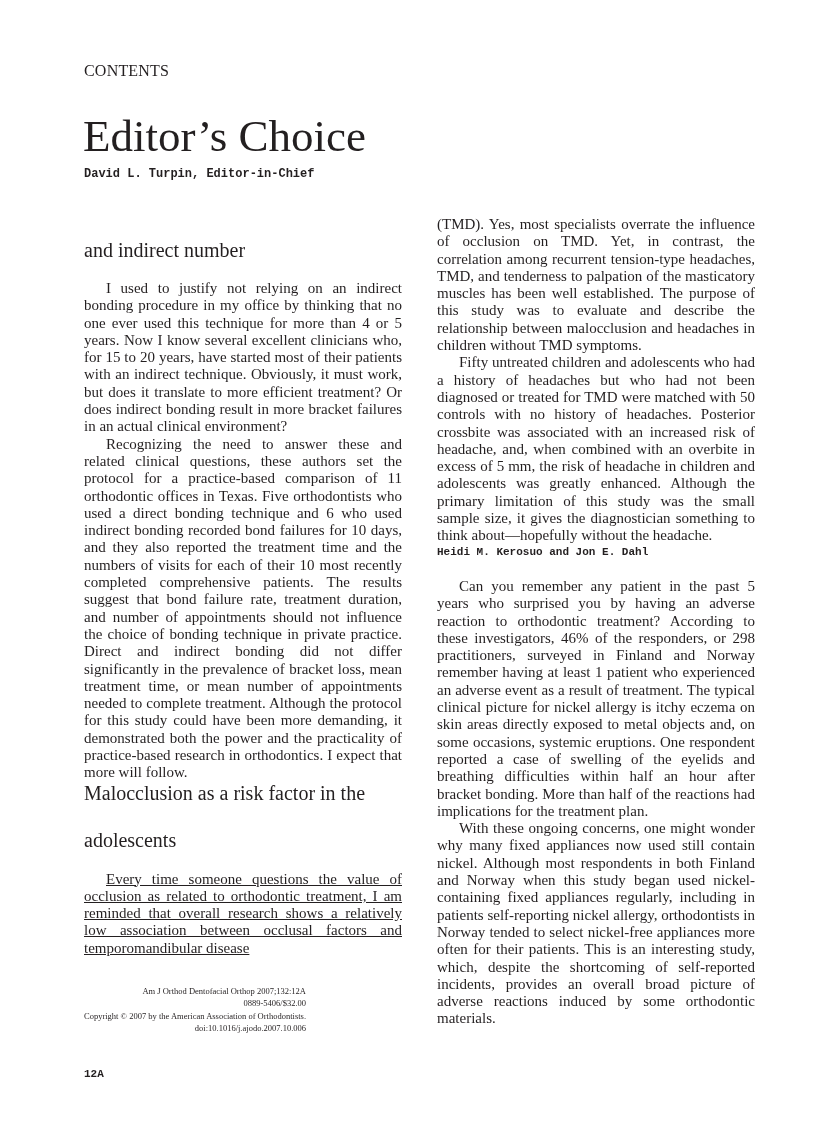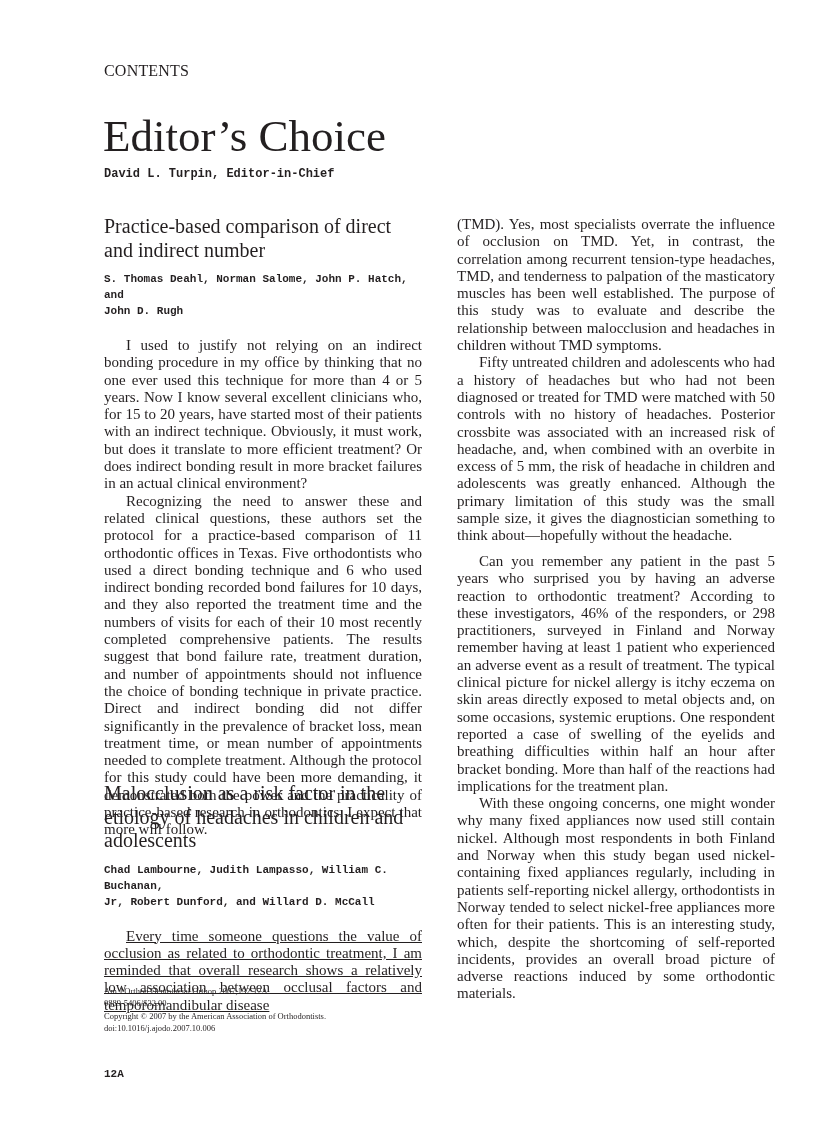--- a/index.html
+++ b/index.html
@@ -1,63 +1,55 @@
 <!DOCTYPE html>
 <html><head>
   <meta charset="utf-8">
   <style>
     html, body { margin: 0; padding: 0; background: #ffffff; }
     body { width: 838px; height: 1122px; position: relative; overflow: hidden; color: #231f20; }
     .serif { font-family: "Liberation Serif", "DejaVu Serif", serif; }
     .sans { font-family: Liberation Mono, monospace; }
-    .abs { position: absolute; margin-left: 20px; }
+    .abs { position: absolute; }
     #contents-label { left: 84px; top: 62px; font-size: 16px; letter-spacing: 0.2px; }
     #page-title { left: 83px; top: 116px; font-size: 45px; line-height: 40px; }
     #editor-line { left: 84px; top: 167px; font-size: 12px; font-weight: bold; }
     .article-title { font-size: 20px; line-height: 23.5px; margin: 0; font-weight: normal; }
     .authors { font-size: 11px; font-weight: bold; line-height: 16px; margin: 0; }
     .body-text p { margin: 0; text-indent: 22px; text-align: justify; font-size: 15px; line-height: 17.3px; }
     .col-left { left: 84px; width: 318px; }
     .col-right { left: 437px; width: 318px; }
-    .footer-meta { left: 84px; top: 985px; font-size: 8.5px; line-height: 12.3px; }
+    .footer-meta { left: 84px; top: 985px; font-size: 8.5px; line-height: 12.3px; text-align: right; }
     #page-number { left: 84px; top: 1068px; font-size: 11px; font-weight: bold; }
     .noindent p:first-child { text-indent: 0; }
   </style>
 </head>
 <body>
 
 <div id="contents-label" class="abs serif">CONTENTS</div>
 <div id="page-title" class="abs serif">Editor’s Choice</div>
 <div id="editor-line" class="abs sans">David L. Turpin, Editor-in-Chief</div>
 
 <div class="abs col-left" style="top:215px;">
   <h2 class="article-title serif">
-    <span>Practice-based comparison of direct</span><br>
+    <br>
     <span>and indirect number</span>
   </h2>
-  <p class="authors sans" style="margin-top:9px;">
-    <span>S. Thomas Deahl, Norman Salome, John P. Hatch, and</span><br>
-    <span>John D. Rugh</span>
-  </p>
   <div class="body-text serif" style="margin-top:18px;">
     <p>I used to justify not relying on an indirect bonding procedure in my office by thinking that no one ever used this technique for more than 4 or 5 years. Now I know several excellent clinicians who, for 15 to 20 years, have started most of their patients with an indirect technique. Obviously, it must work, but does it translate to more efficient treatment? Or does indirect bonding result in more bracket failures in an actual clinical environment?</p>
     <p>Recognizing the need to answer these and related clinical questions, these authors set the protocol for a practice-based comparison of 11 orthodontic offices in Texas. Five orthodontists who used a direct bonding technique and 6 who used indirect bonding recorded bond failures for 10 days, and they also reported the treatment time and the numbers of visits for each of their 10 most recently completed comprehensive patients. The results suggest that bond failure rate, treatment duration, and number of appointments should not influence the choice of bonding technique in private practice. Direct and indirect bonding did not differ significantly in the prevalence of bracket loss, mean treatment time, or mean number of appointments needed to complete treatment. Although the protocol for this study could have been more demanding, it demonstrated both the power and the practicality of practice-based research in orthodontics. I expect that more will follow.</p>
   </div>
 </div>
 
 <div class="abs col-left" style="top:782px;">
   <h2 class="article-title serif">
     <span>Malocclusion as a risk factor in the</span><br>
-    <span>etiology of headaches in children and</span><br>
+    <br>
     <span>adolescents</span>
   </h2>
-  <p class="authors sans" style="margin-top:9px;">
-    <span>Chad Lambourne, Judith Lampasso, William C. Buchanan,</span><br>
-    <span>Jr, Robert Dunford, and Willard D. McCall</span>
-  </p>
   <div class="body-text serif" style="margin-top:18px;text-decoration:underline;">
     <p>Every time someone questions the value of occlusion as related to orthodontic treatment, I am reminded that overall research shows a relatively low association between occlusal factors and temporomandibular disease</p>
   </div>
 </div>
 
 <div class="abs serif footer-meta">
   <div>Am J Orthod Dentofacial Orthop 2007;132:12A</div>
   <div>0889-5406/$32.00</div>
   <div>Copyright © 2007 by the American Association of Orthodontists.</div>
   <div>doi:10.1016/j.ajodo.2007.10.006</div>
@@ -65,17 +57,20 @@
 <div id="page-number" class="abs sans">12A</div>
 
 <div class="abs col-right" style="top:216px;">
   <div class="body-text serif noindent">
     <p>(TMD). Yes, most specialists overrate the influence of occlusion on TMD. Yet, in contrast, the correlation among recurrent tension-type headaches, TMD, and tenderness to palpation of the masticatory muscles has been well established. The purpose of this study was to evaluate and describe the relationship between malocclusion and headaches in children without TMD symptoms.</p>
     <p>Fifty untreated children and adolescents who had a history of headaches but who had not been diagnosed or treated for TMD were matched with 50 controls with no history of headaches. Posterior crossbite was associated with an increased risk of headache, and, when combined with an overbite in excess of 5 mm, the risk of headache in children and adolescents was greatly enhanced. Although the primary limitation of this study was the small sample size, it gives the diagnostician something to think about—hopefully without the headache.</p>
   </div>
 </div>
 
 <div class="abs col-right" style="top:535px;">
+  <p class="authors sans" style="margin-top:9px;">
+    <span>Heidi M. Kerosuo and Jon E. Dahl</span>
+  </p>
   <div class="body-text serif" style="margin-top:18px;">
     <p>Can you remember any patient in the past 5 years who surprised you by having an adverse reaction to orthodontic treatment? According to these investigators, 46% of the responders, or 298 practitioners, surveyed in Finland and Norway remember having at least 1 patient who experienced an adverse event as a result of treatment. The typical clinical picture for nickel allergy is itchy eczema on skin areas directly exposed to metal objects and, on some occasions, systemic eruptions. One respondent reported a case of swelling of the eyelids and breathing difficulties within half an hour after bracket bonding. More than half of the reactions had implications for the treatment plan.</p>
     <p>With these ongoing concerns, one might wonder why many fixed appliances now used still contain nickel. Although most respondents in both Finland and Norway when this study began used nickel-containing fixed appliances regularly, including in patients self-reporting nickel allergy, orthodontists in Norway tended to select nickel-free appliances more often for their patients. This is an interesting study, which, despite the shortcoming of self-reported incidents, provides an overall broad picture of adverse reactions induced by some orthodontic materials.</p>
   </div>
 </div>
 
 </body></html>

